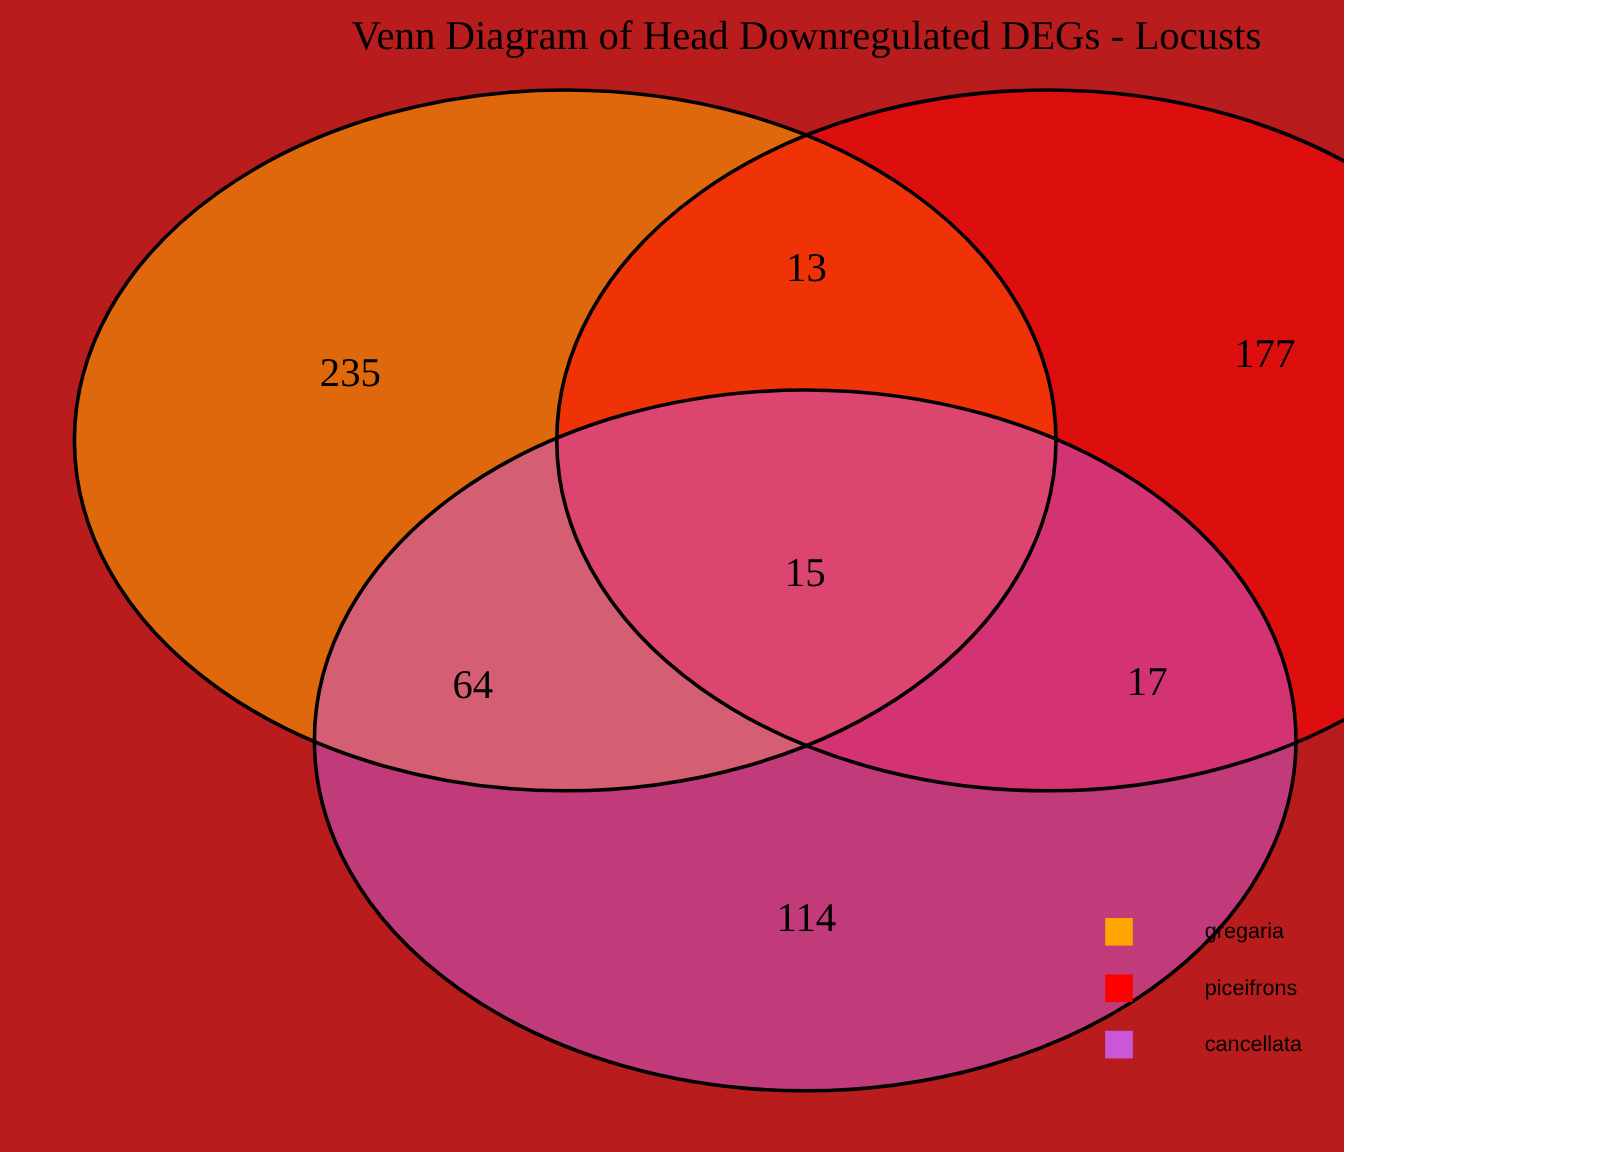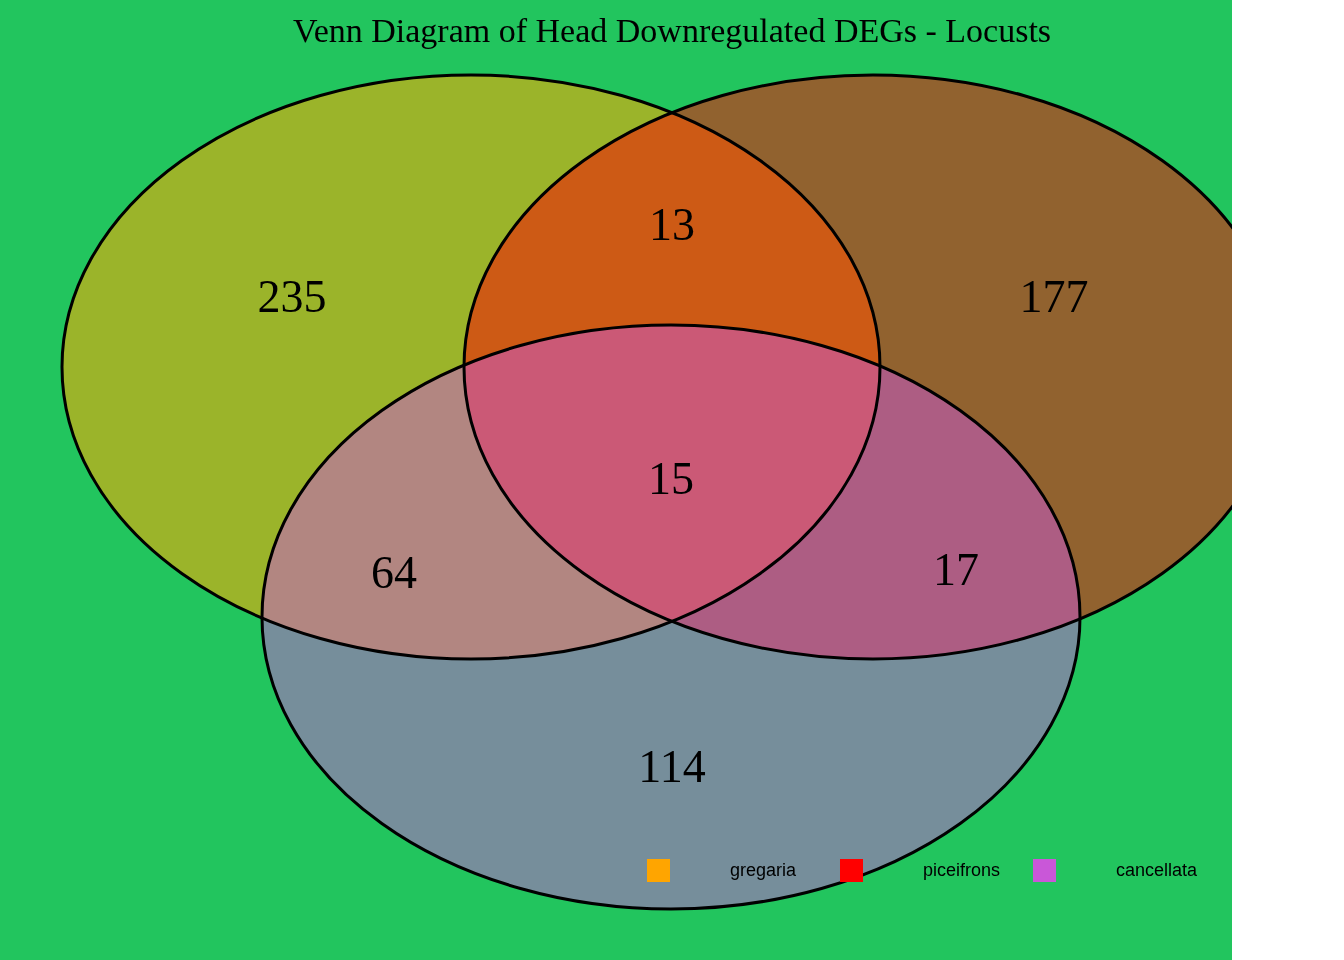--- a/index.html
+++ b/index.html
@@ -2,23 +2,23 @@
 <html><head>
 <meta charset="utf-8">
 <style>
   html, body {
     margin: 0;
     padding: 0;
     background: #ffffff;
   }
   #stage {
     position: relative;
-    width: 1232px;
+    width: 1120px;
     height: 960px;
-    background: #22c55e;
+    background: #b91c1c;
     overflow: hidden;
     font-family: "Liberation Serif", serif;
   }
   #venn-svg {
     position: absolute;
     left: 0;
     top: 0;
   }
   .chart-title {
     position: absolute;
@@ -26,31 +26,31 @@
     left: 0;
     width: 1344px;
     text-align: center;
     font-size: 34px;
     color: #000000;
     font-family: "Liberation Serif", serif;
   }
   .region-count {
     position: absolute;
     transform: translate(-50%, -50%);
-    font-size: 46px;
+    font-size: 34px;
     color: #000000;
     font-family: "Liberation Serif", serif;
     white-space: nowrap;
   }
   .legend {
     position: absolute;
     right: 30px;
     bottom: 78px;
     display: flex;
-    flex-direction: row;
+    flex-direction: column;
     gap: 24px;
   }
   .legend-item {
     display: flex;
     align-items: center;
     gap: 60px;
   }
   .legend-swatch {
     width: 23px;
     height: 23px;
@@ -74,21 +74,21 @@
     <ellipse cx="471" cy="367" rx="409" ry="292" fill="#FFA500" fill-opacity="0.55"></ellipse>
     <ellipse cx="873" cy="367" rx="409" ry="292" fill="#FF0000" fill-opacity="0.50"></ellipse>
     <ellipse cx="671" cy="617" rx="409" ry="292" fill="#C957D8" fill-opacity="0.50"></ellipse>
     <g fill="none" stroke="#000000" stroke-width="3">
       <ellipse cx="471" cy="367" rx="409" ry="292"></ellipse>
       <ellipse cx="873" cy="367" rx="409" ry="292"></ellipse>
       <ellipse cx="671" cy="617" rx="409" ry="292"></ellipse>
     </g>
   </svg>
 
-  <div class="region-count" style="left:292px; top:296px;font-family:Liberation Serif, serif;">235</div>
+  <div class="region-count" style="left:292px; top:312px;font-family:Liberation Serif, serif;">235</div>
 
   <div class="region-count" style="left:672px; top:224px;">13</div>
 
   <div class="region-count" style="left:1054px; top:296px;">177</div>
 
   <div class="region-count" style="left:671px; top:478px;">15</div>
 
   <div class="region-count" style="left:394px; top:572px;">64</div>
 
   <div class="region-count" style="left:956px; top:569px;">17</div>

